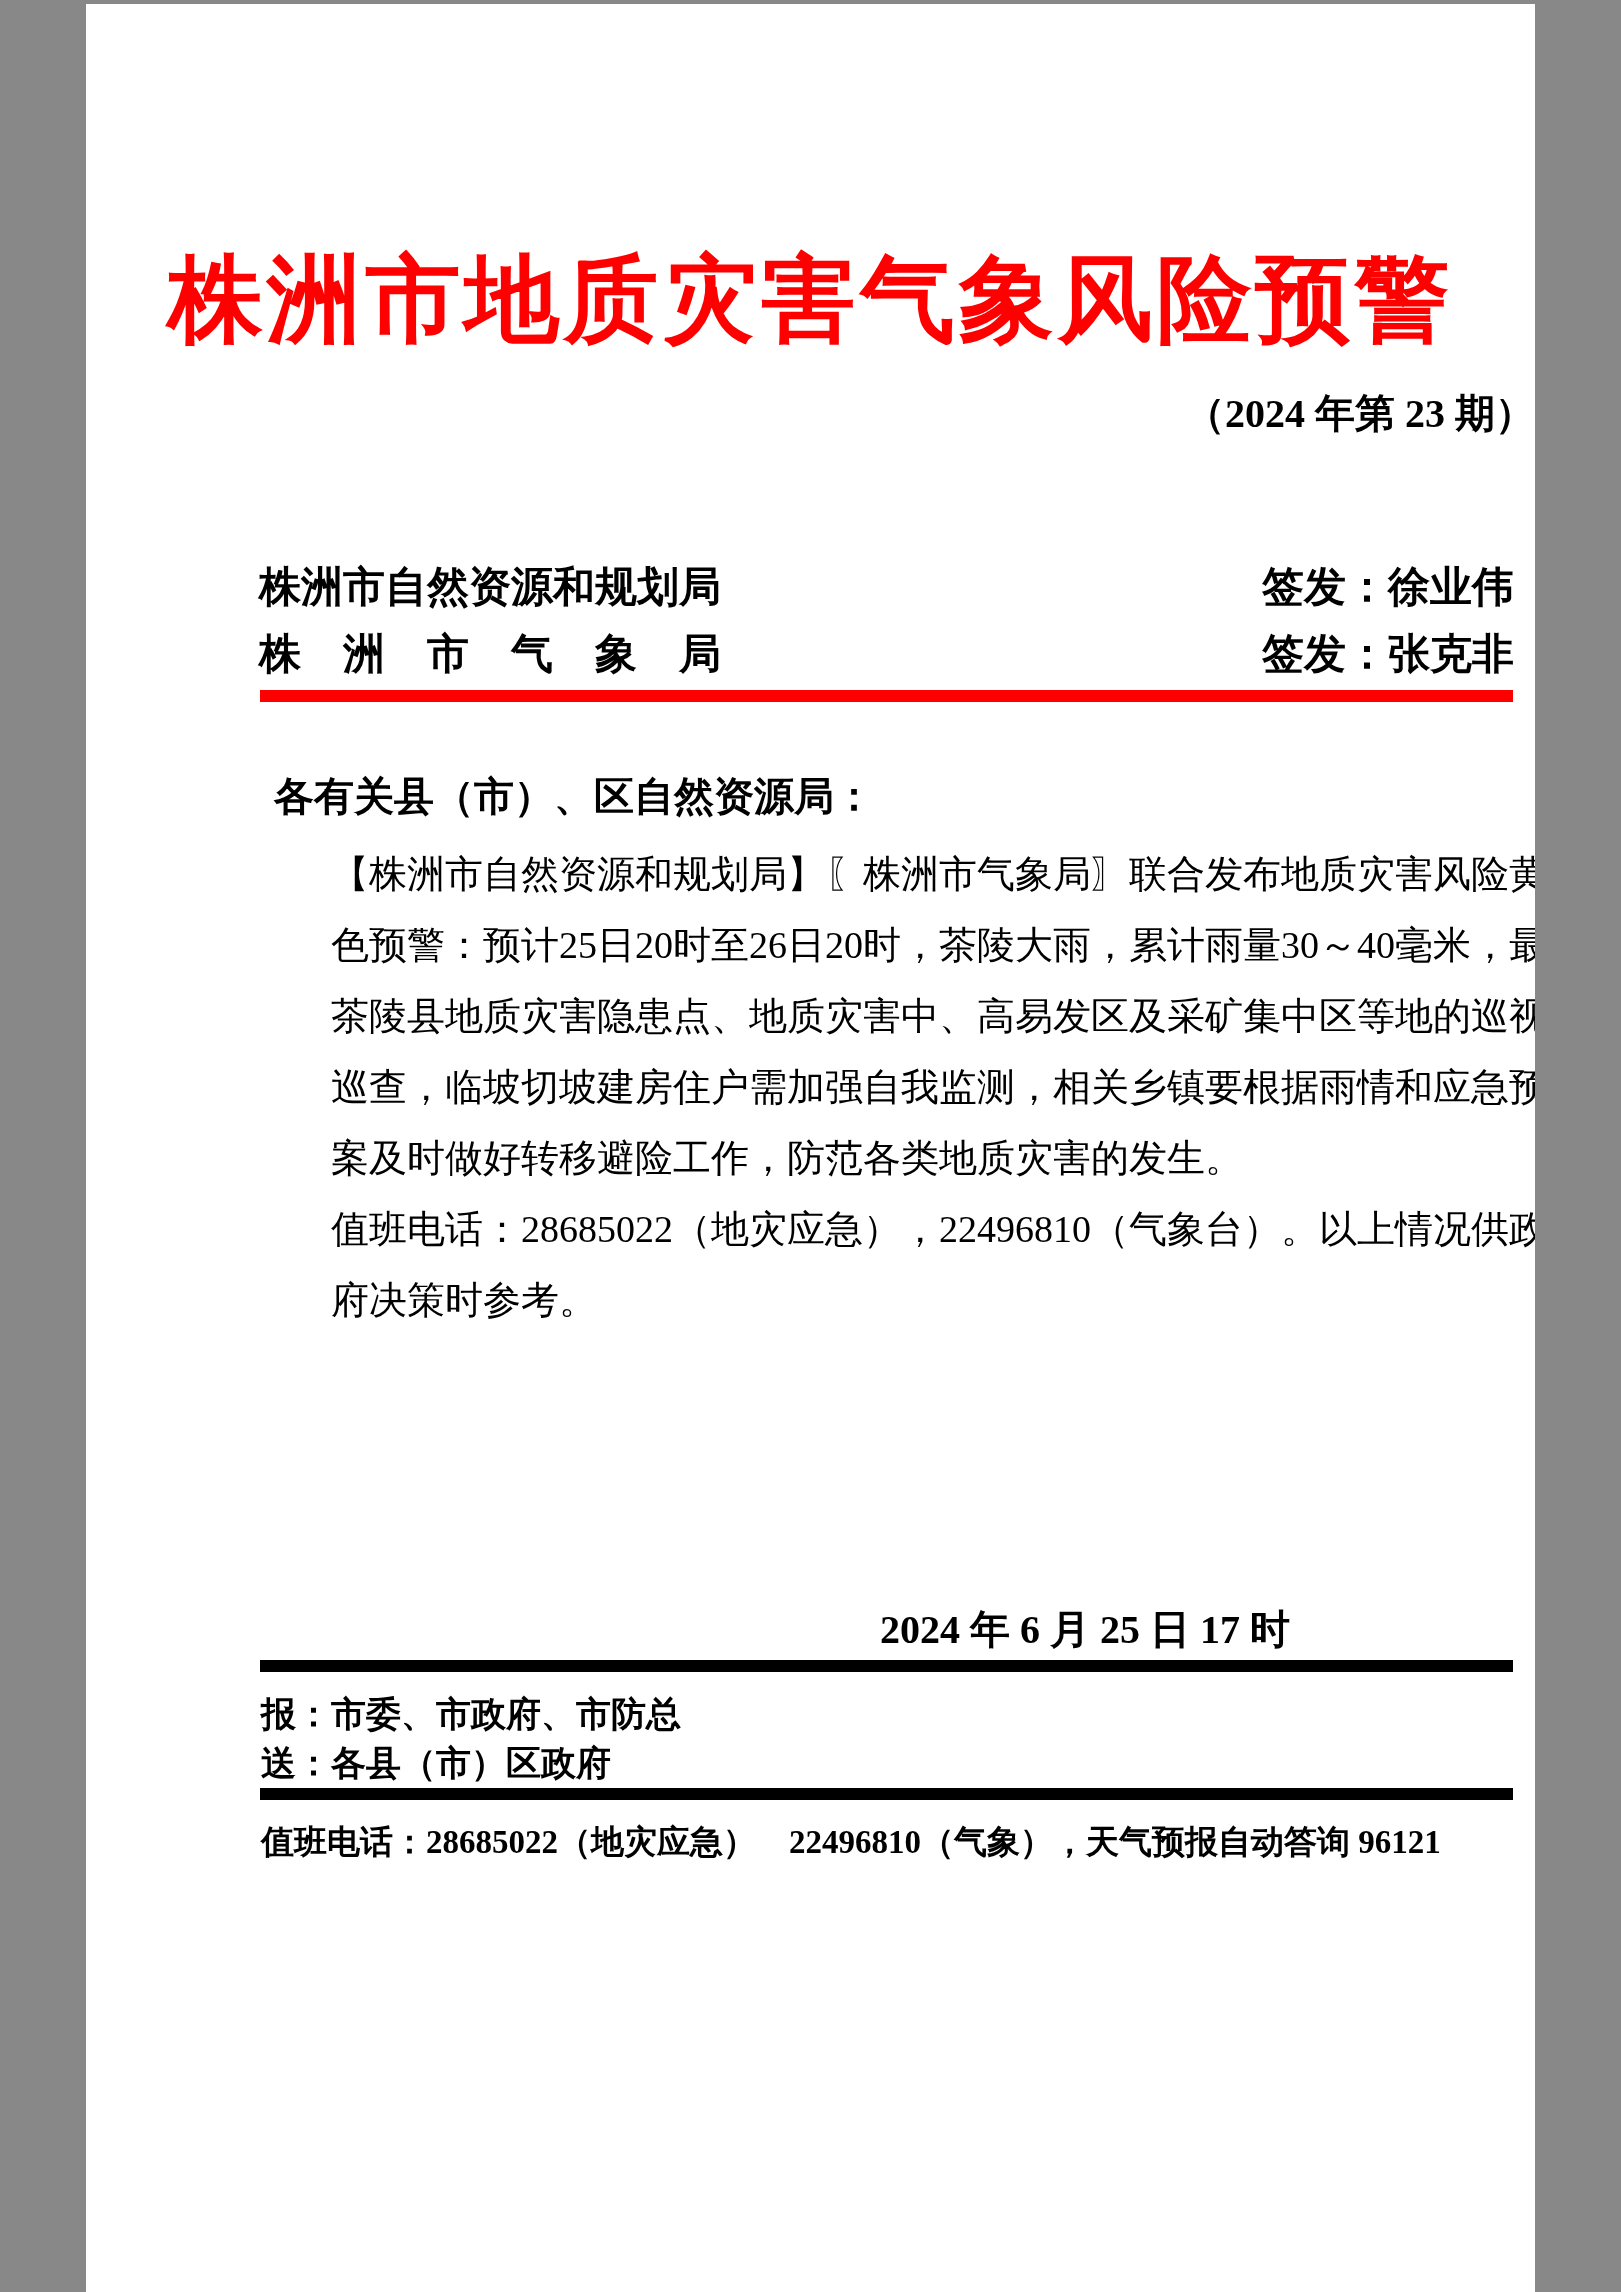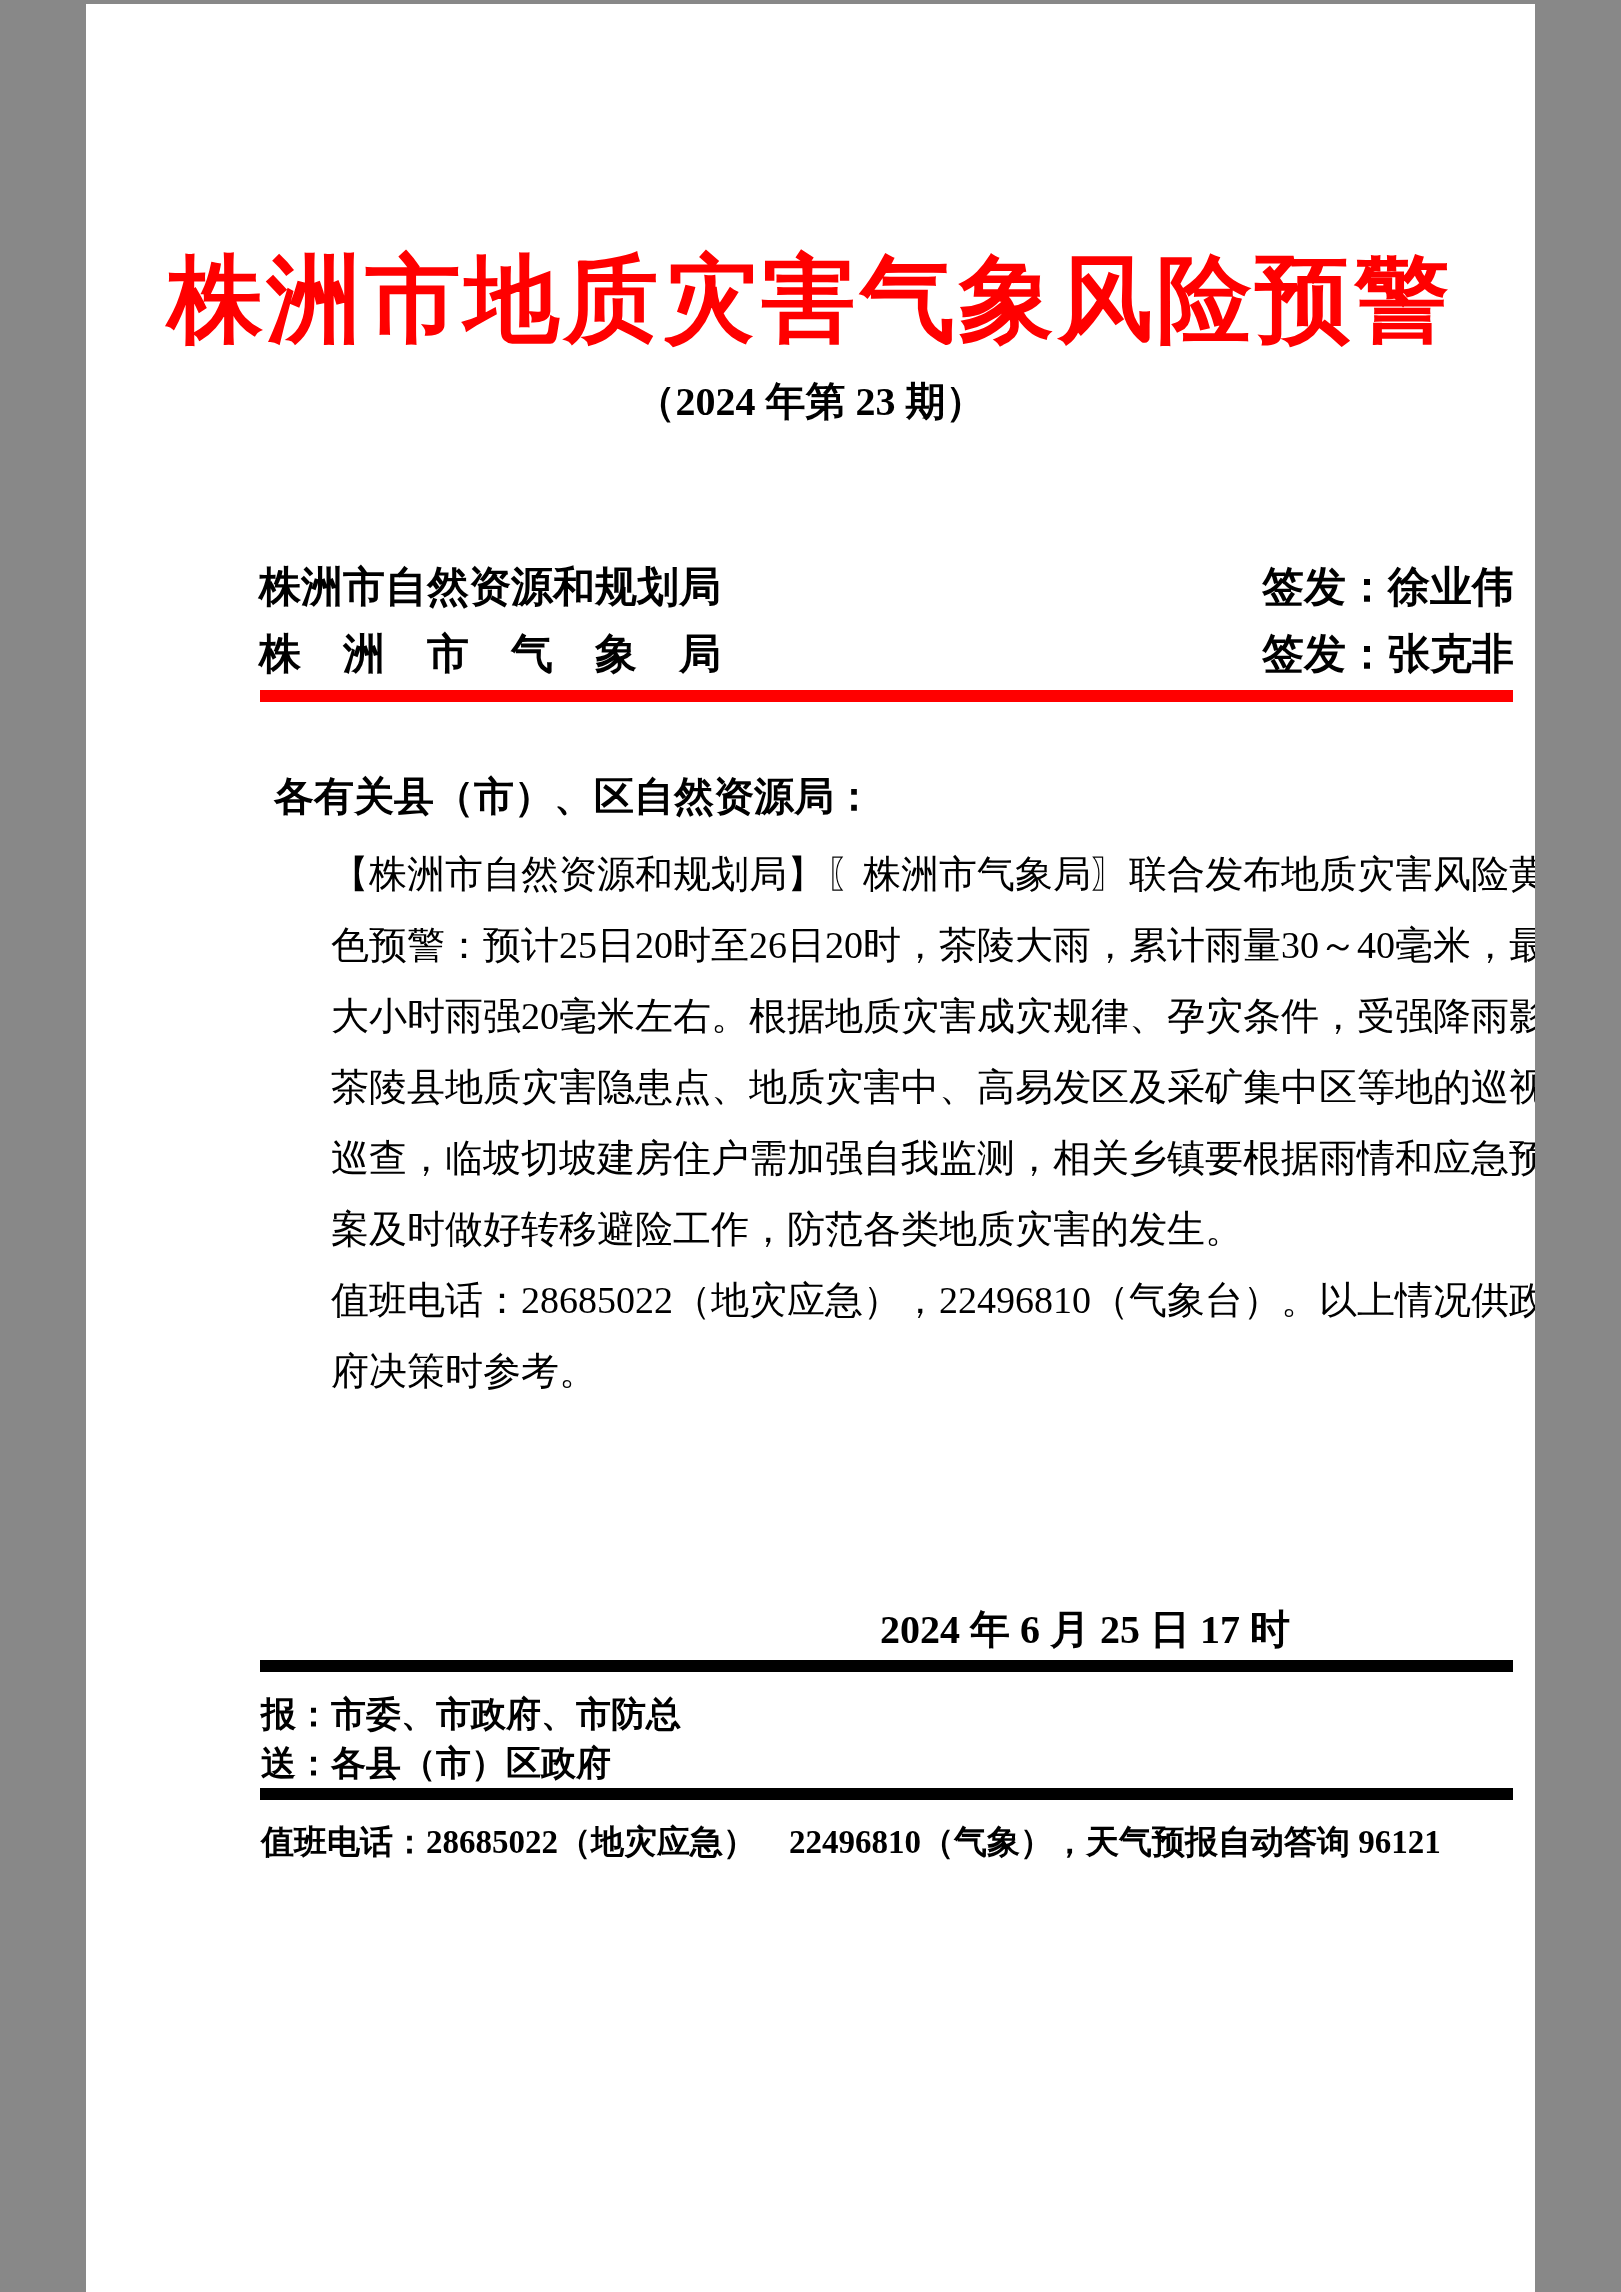--- a/index.html
+++ b/index.html
@@ -21,24 +21,24 @@
     width: 100%;
     text-align: center;
     font-size: 95px;
     font-weight: bold;
     color: #FF0000;
     letter-spacing: 3.9px;
     white-space: nowrap;
   }
   .doc-issue {
     position: absolute;
-    top: 370px;
+    top: 382px;
     left: 0;
     width: 100%;
-    text-align: center;
+    text-align: right;
     font-size: 40px;
     font-weight: bold;
   }
   .header-block {
     position: absolute;
     top: 555px;
     left: 173px;
     width: 1255px;
   }
   .header-row {
@@ -132,21 +132,20 @@
     </div>
   </div>
 
   <div class="red-rule"></div>
 
   <div class="salutation">各有关县（市）、区自然资源局：</div>
 
   <div class="body-block">
     <div class="body-line">【株洲市自然资源和规划局】〖株洲市气象局〗联合发布地质灾害风险黄</div>
     <div class="body-line">色预警：预计25日20时至26日20时，茶陵大雨，累计雨量30～40毫米，最</div>
-    <div class="body-line">大小时雨强20毫米左右。根据地质灾害成灾规律、孕灾条件，受强降雨影</div>
     <div class="body-line">茶陵县地质灾害隐患点、地质灾害中、高易发区及采矿集中区等地的巡视</div>
     <div class="body-line">巡查，临坡切坡建房住户需加强自我监测，相关乡镇要根据雨情和应急预</div>
     <div class="body-line">案及时做好转移避险工作，防范各类地质灾害的发生。</div>
     <div class="body-line">值班电话：28685022（地灾应急），22496810（气象台）。以上情况供政</div>
     <div class="body-line">府决策时参考。</div>
   </div>
 
   <div class="date-line">2024 年 6 月 25 日 17 时</div>
 
   <div class="black-rule rule-top"></div>

